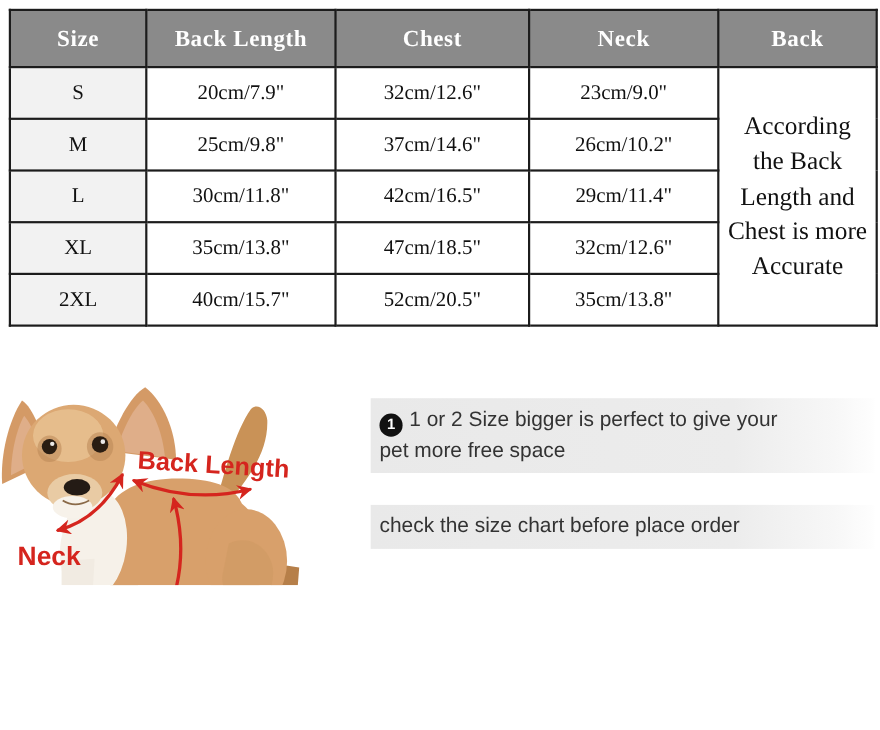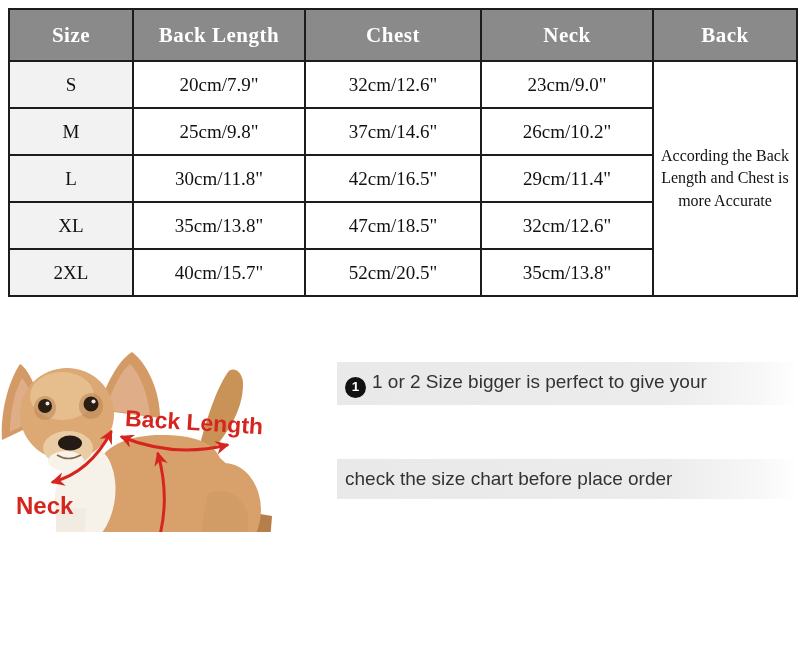--- a/index.html
+++ b/index.html
@@ -24,21 +24,21 @@
   table.size-chart th, table.size-chart td {
     border:2px solid #1c1c1c; text-align:center; vertical-align:middle;
   }
   table.size-chart th {
     height:52px; background:#8a8a8a; color:#fff;
     font-size:21px; font-weight:bold; letter-spacing:.5px;
   }
   table.size-chart td { height:47px; font-size:19px; background:#fff; }
   table.size-chart td.size-col { background:#f2f2f2; }
   table.size-chart td.tips-cell {
-    background:#fff; font-size:16px; line-height:1.38; padding:0 6px;
+    background:#fff; font-size:23px; line-height:1.38; padding:0 6px;
   }
 
   
   .dog-wrap { position:absolute; left:0; top:344px; width:340px; height:320px; }
 
   .notes { position:absolute; left:337px; top:0; width:458px; }
   .note {
     position:absolute; left:0; width:458px;
     background:linear-gradient(90deg,#e9e9e9 0%, #ececec 72%, #f7f7f7 92%, #fefefe 100%);
     color:#333; font-size:19px; line-height:26px; padding:7px 30px 7px 8px;
@@ -190,20 +190,21 @@
         <text x="144" y="246" font-size="24">Chest</text>
       </g>
     </svg>
   </div>
 
   <div class="notes">
     <div class="note note-1">
       <div class="note-line">
         <span class="bullet">1</span><span>1 or 2 Size bigger is perfect to give your</span>
       </div>
+      <div class="note-line">pet more free space</div>
     </div>
 
     <div class="note note-2">
       <div class="note-line">check the size chart before place order</div>
     </div>
 
     <div class="note note-3">
     </div>
   </div>
 

